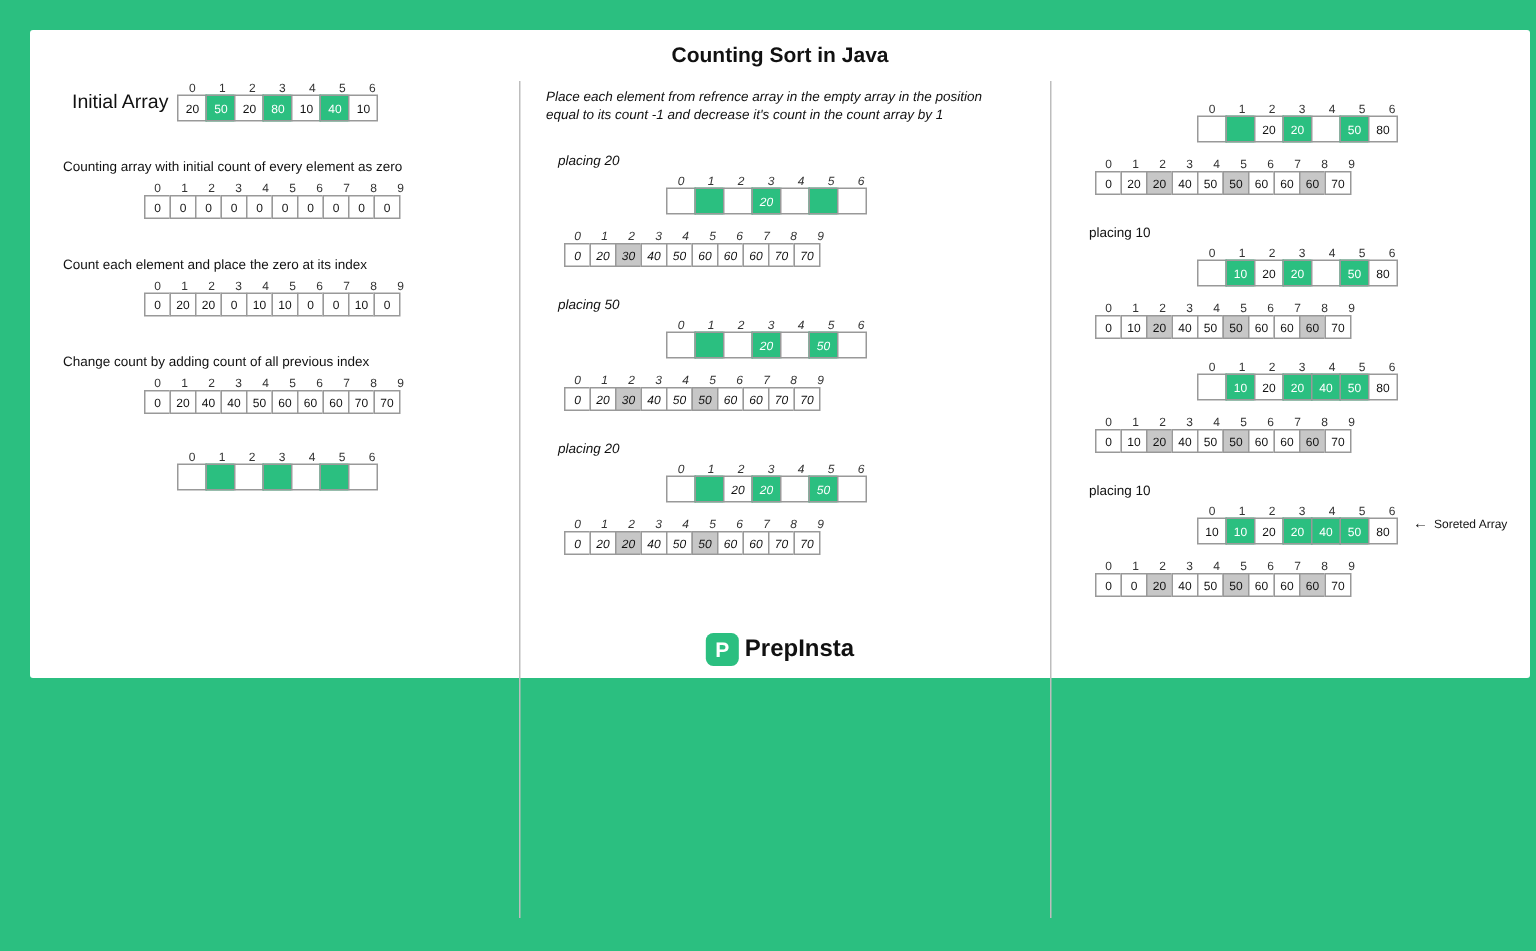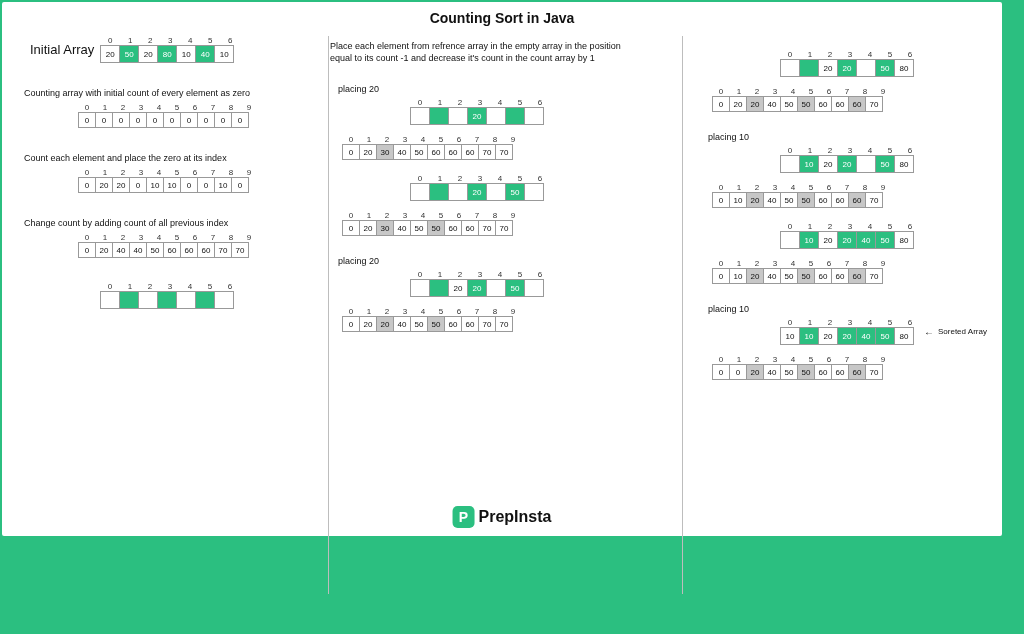--- a/index.html
+++ b/index.html
@@ -5,23 +5,23 @@
   * { box-sizing: border-box; margin: 0; padding: 0; }
   body {
     font-family: -apple-system, "Segoe UI", Arial, sans-serif;
     background: #2BBF80;
     width: 1024px;
     height: 634px;
     overflow: hidden;
   }
   .frame {
     background: #fff;
-    margin: 2px;
+    margin: 20px;
     width: 1000px;
-    height: 534px;
+    height: 432px;
     position: relative;
     border-radius: 2px;
   }
   .title {
     text-align: center;
     font-weight: 600;
     font-size: 14px;
     padding-top: 8px;
     color: #111;
   }
@@ -34,21 +34,21 @@
   }
   .div1 { left: 326px; }
   .div2 { left: 680px; }
   .col {
     position: absolute;
     top: 34px;
     font-size: 9px;
     color: #111;
   }
   .col1 { left: 22px; width: 298px; }
-  .col2 { left: 320px; width: 338px; }
+  .col2 { left: 336px; width: 338px; font-style: italic; }
   .col3 { left: 690px; width: 302px; }
   .label { font-size: 9px; margin-bottom: 4px; line-height: 1.35; }
   .section { margin-bottom: 24px; }
   .row { display: flex; align-items: center; }
   .lead { font-size: 13px; margin-right: 6px; white-space: nowrap; }
   .arr-wrap { display: inline-block; }
   .idx-row { display: flex; }
   .idx { width: 20px; text-align: center; font-size: 8px; color: #333; }
   .idx.sm { width: 18px; }
   .cell-row { display: flex; }
@@ -272,21 +272,23 @@
               <div class="cell sm">20</div>
               <div class="cell sm hl-grey">30</div>
               <div class="cell sm">40</div>
               <div class="cell sm">50</div>
               <div class="cell sm">60</div>
               <div class="cell sm">60</div>
               <div class="cell sm">60</div>
               <div class="cell sm">70</div>
               <div class="cell sm">70</div>
             </div></div></div>
-        <div class="section" style="margin-bottom: 14px;"><div style="display: flex; justify-content: flex-start; margin-left: 58px;">
+        <div class="section" style="margin-bottom: 14px;"><div style="display: flex; align-items: flex-end;">
+            <div class="step-lbl">placing 50</div>
+          </div><div style="display: flex; justify-content: flex-start; margin-left: 58px;">
             <div class="arr-wrap" style="margin-left: 30px;">
               <div class="idx-row">
                 <div class="idx">0</div>
                 <div class="idx">1</div>
                 <div class="idx">2</div>
                 <div class="idx">3</div>
                 <div class="idx">4</div>
                 <div class="idx">5</div>
                 <div class="idx">6</div>
               </div>

